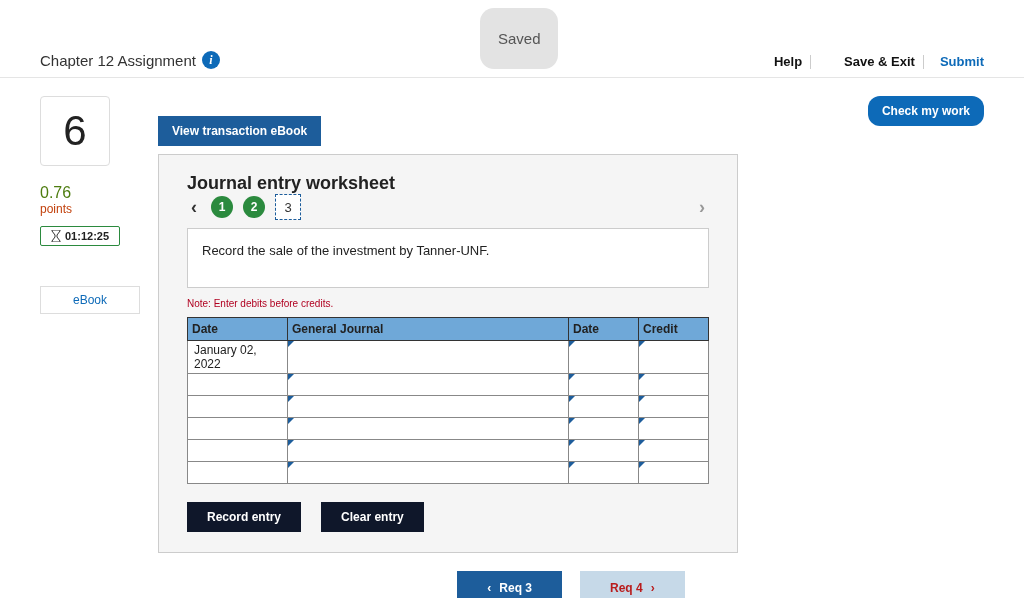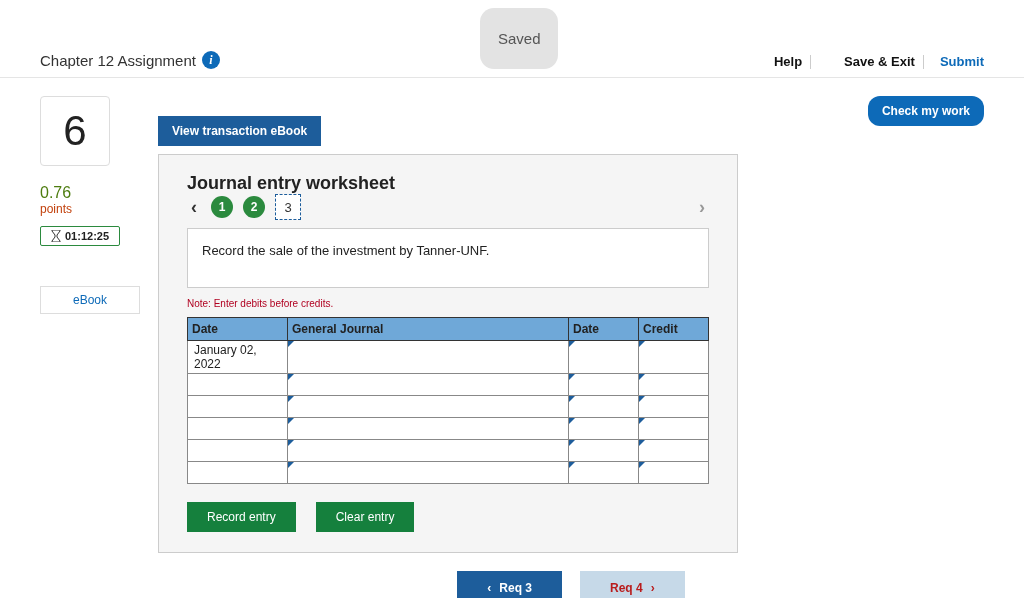--- a/index.html
+++ b/index.html
@@ -41,21 +41,21 @@
 
   table.journal { width:100%; border-collapse:collapse; background:#fff; border:1px solid #333; }
   table.journal th { background:#6fa8d8; border:1px solid #333; padding:4px; font-size:12px; font-weight:bold; text-align:left; }
   table.journal td { border:1px solid #888; height:22px; padding:2px 6px; font-size:12px; position:relative; }
   .tri { position:absolute; left:0; top:0; width:0; height:0; border-top:6px solid #1d5d9b; border-right:6px solid transparent; }
   .col-date { width:100px; }
   .col-gj { width:auto; }
   .col-dc { width:70px; }
 
   .action-row { display:flex; gap:20px; margin-top:18px; }
-  .action-btn { background:#15803d; color:#fff; font-size:12px; font-weight:normal; padding:8px 20px; border:none; cursor:pointer; }
+  .action-btn { background:#0f172a; color:#fff; font-size:12px; font-weight:bold; padding:8px 20px; border:none; cursor:pointer; }
   .action-row .spacer { flex:1; }
 
   .bottom-nav { display:flex; gap:18px; justify-content:center; margin:18px 0 6px 0; }
   .req-btn { background:#1d5d9b; color:#fff; font-size:12px; font-weight:bold; padding:10px 30px; border:none; cursor:pointer; display:flex; align-items:center; gap:8px; }
   .req-btn.disabled { background:#c6d9e8; color:#b91c1c; cursor:default;text-align:center; }
 </style>
 </head>
 <body>
 
 <div class="topbar">

